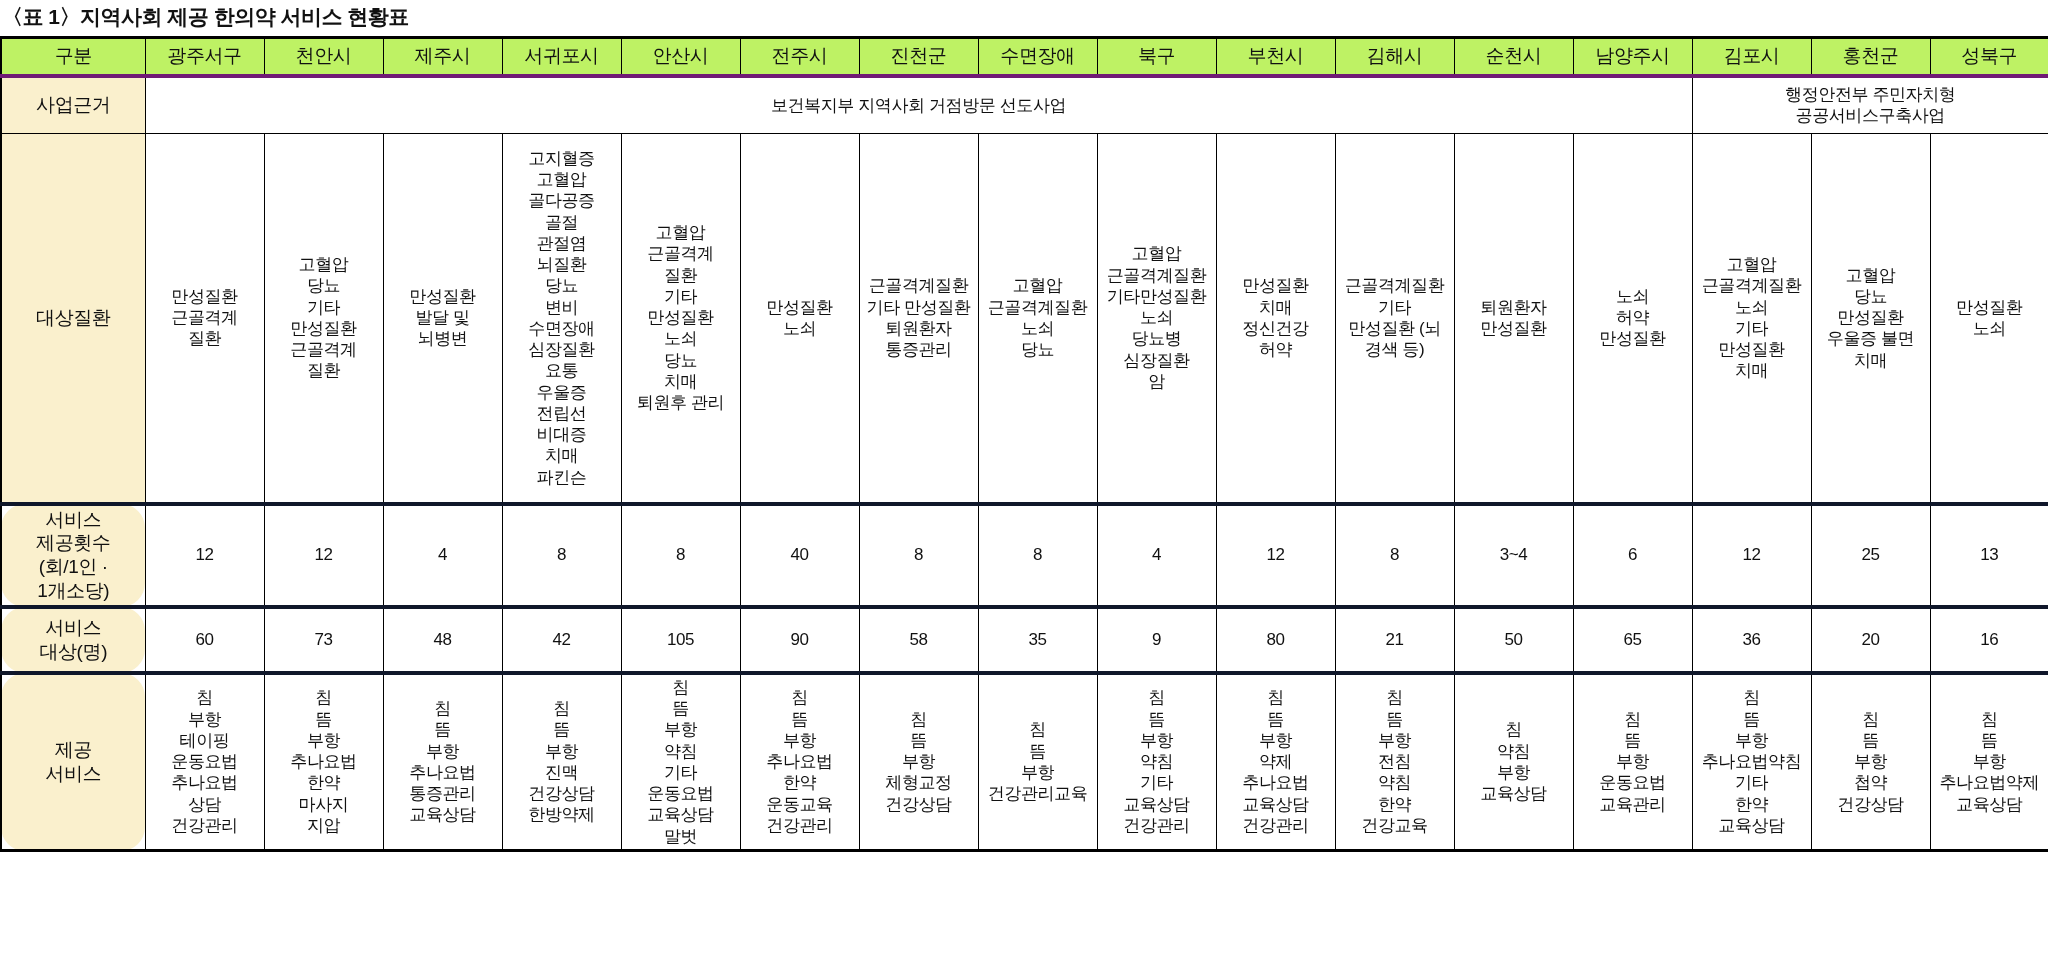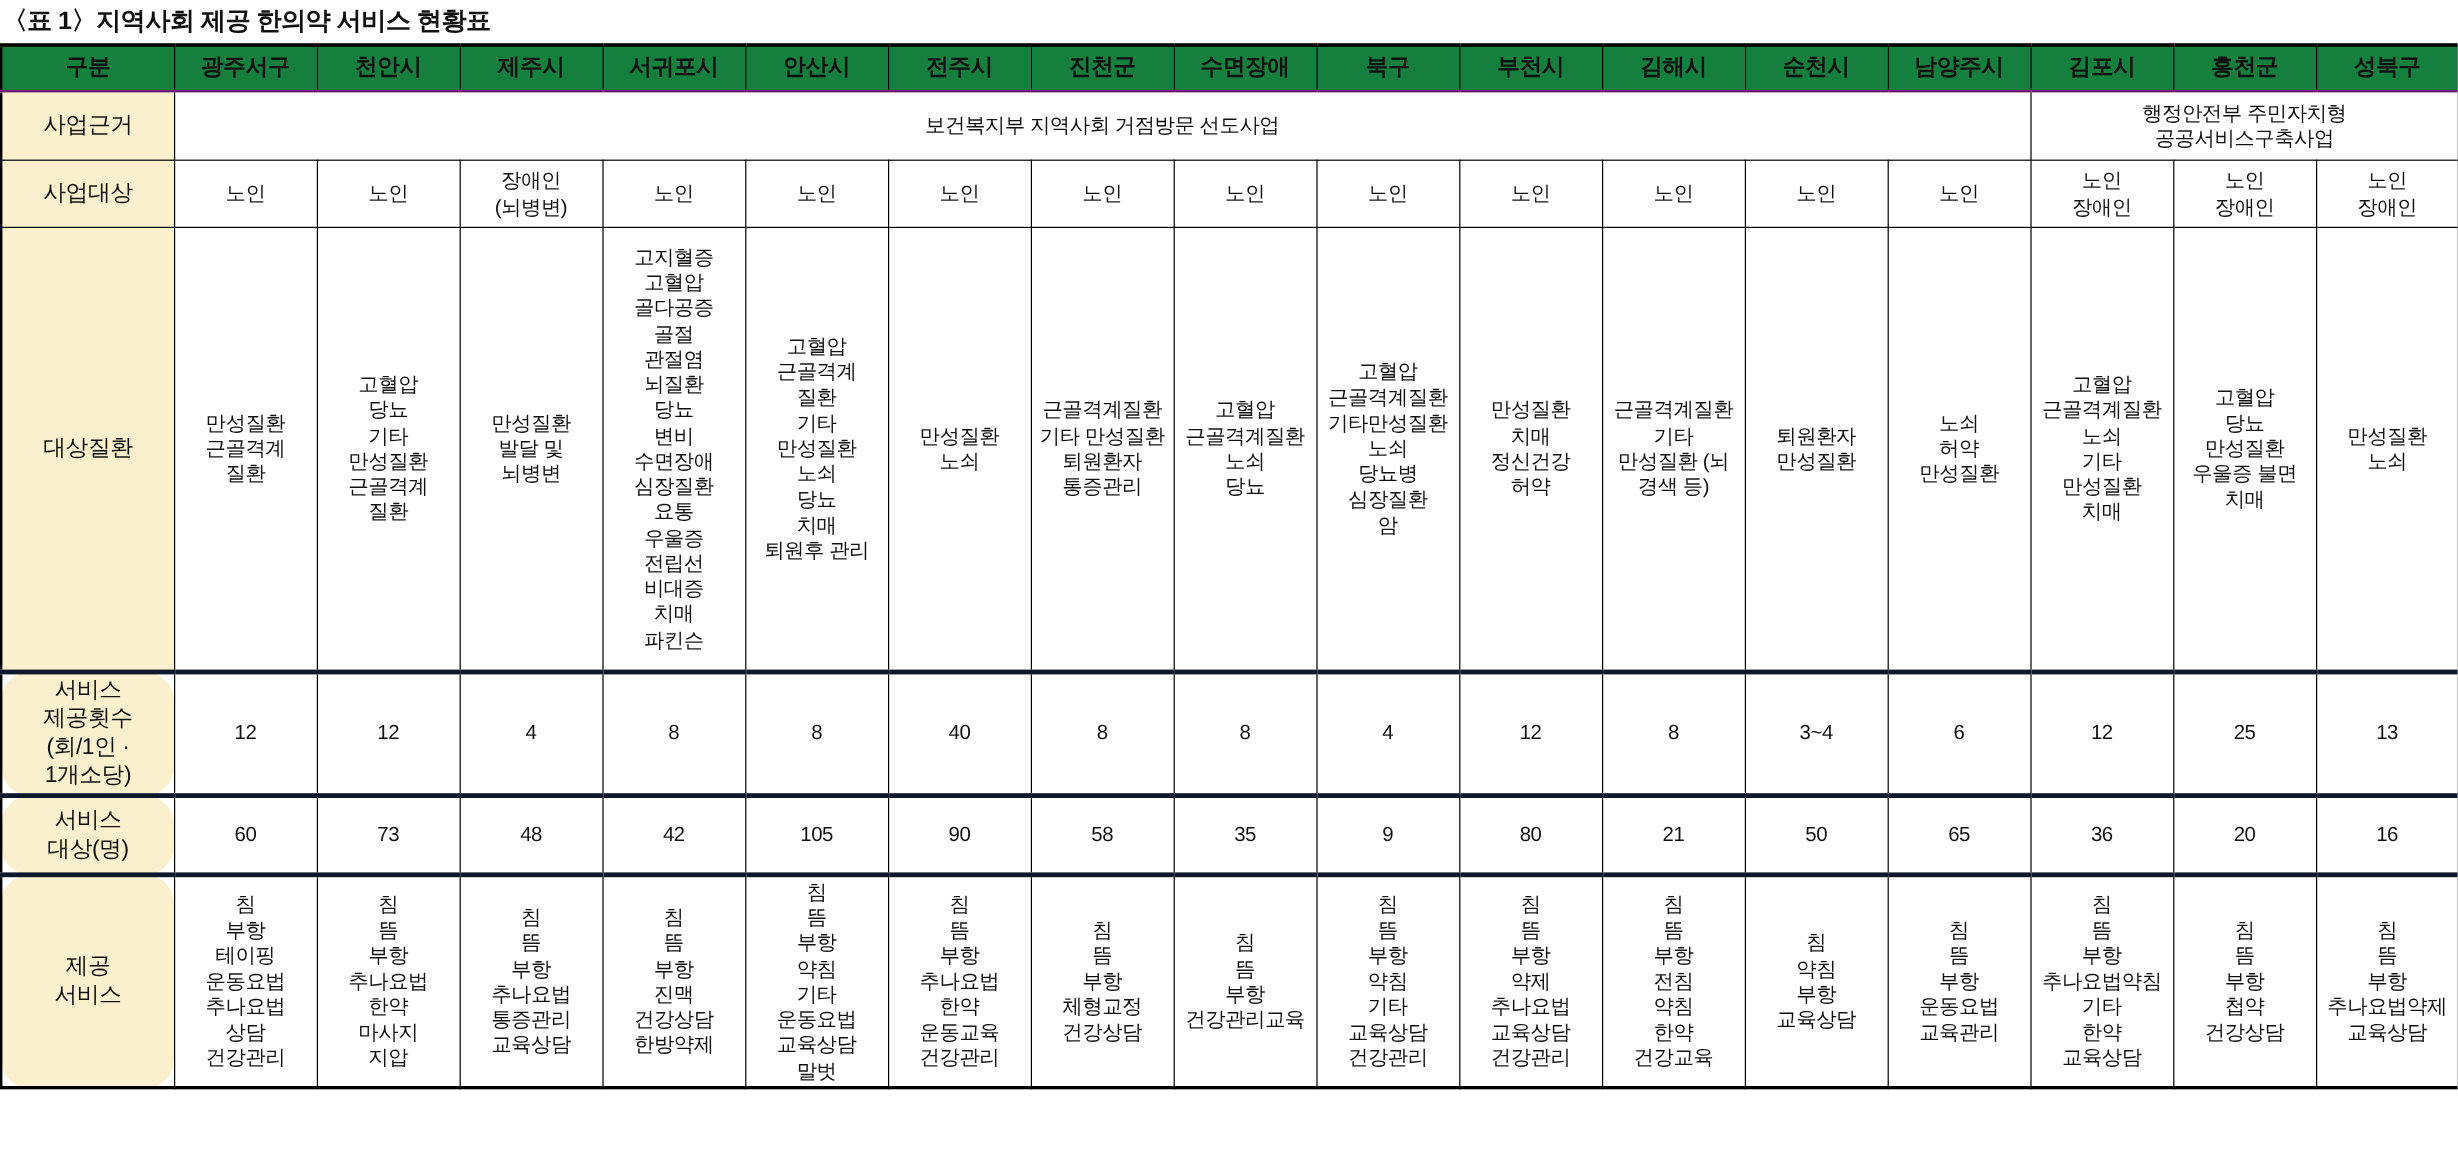--- a/index.html
+++ b/index.html
@@ -5,22 +5,22 @@
   html,body{margin:0;padding:0;background:#fff;}
   body{width:2048px;font-family:"Liberation Sans","DejaVu Sans",sans-serif;color:#111;}
   .title{font-size:21px;font-weight:bold;padding:3px 0 5px 2px;letter-spacing:-0.5px;}
   table{border-collapse:collapse;table-layout:fixed;width:2048px;
         border-left:2px solid #000;border-right:2px solid #000;border-bottom:3px solid #000;}
   col.c-label{width:144px;}
   col.c-region{width:119px;}
   td{border:1px solid #000;text-align:center;vertical-align:middle;
      white-space:pre-line;font-size:17px;line-height:1.25;padding:2px 1px;
      word-break:keep-all;letter-spacing:-0.4px;}
-  tr.r-head td{background:#15803d;font-weight:bold;font-size:19px;
-               border-top:3px solid #000;border-bottom:2px solid #701a75;}
+  tr.r-head td{background:#bef264;font-weight:normal;font-size:19px;
+               border-top:3px solid #000;border-bottom:4px solid #701a75;}
   td.lbl{background:#faf0cd;font-weight:normal;font-size:19px;}
   tr.r-head{height:38px;}
   tr.r-basis{height:58px;}
   tr.r-form{height:57px;}
   tr.r-target{height:56px;}
   tr.r-disease{height:370px;}
   tr.r-count{height:100px;}
   tr.r-recip{height:66px;}
   tr.r-svc{height:178px;}
   tr.r-count td, tr.r-recip td, tr.r-svc td{border-top:4px solid #0f172a;border-radius:24px;}
@@ -73,43 +73,20 @@
   </tr>
 
   <tr class="r-basis">
     <td class="lbl">사업근거</td>
     <td colspan="13">보건복지부 지역사회 거점방문 선도사업</td>
     <td colspan="3">행정안전부 주민자치형
 공공서비스구축사업</td>
   </tr>
 
 
-  <tr class="r-target">
-    <td class="lbl">사업대상</td>
-    <td>노인</td>
-    <td>노인</td>
-    <td>장애인
-(뇌병변)</td>
-    <td>노인</td>
-    <td>노인</td>
-    <td>노인</td>
-    <td>노인</td>
-    <td>노인</td>
-    <td>노인</td>
-    <td>노인</td>
-    <td>노인</td>
-    <td>노인</td>
-    <td>노인</td>
-    <td>노인
-장애인</td>
-    <td>노인
-장애인</td>
-    <td>노인
-장애인</td>
-  </tr>
 
   <tr class="r-disease">
     <td class="lbl">대상질환</td>
     <td>만성질환
 근골격계
 질환</td>
     <td>고혈압
 당뇨
 기타
 만성질환

